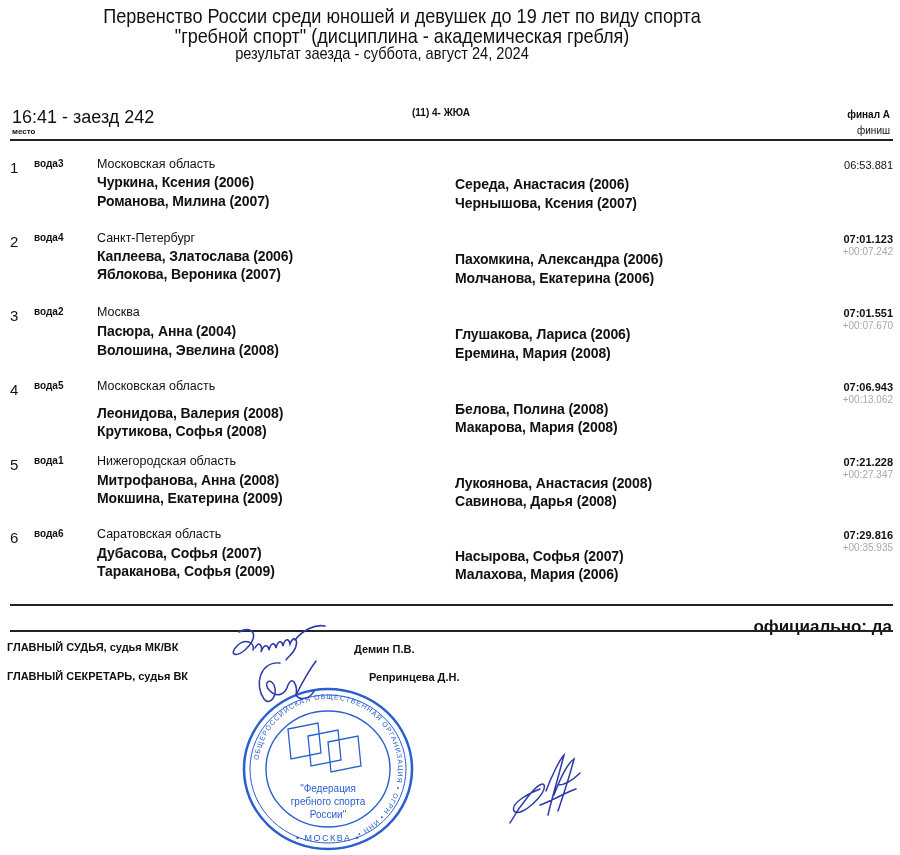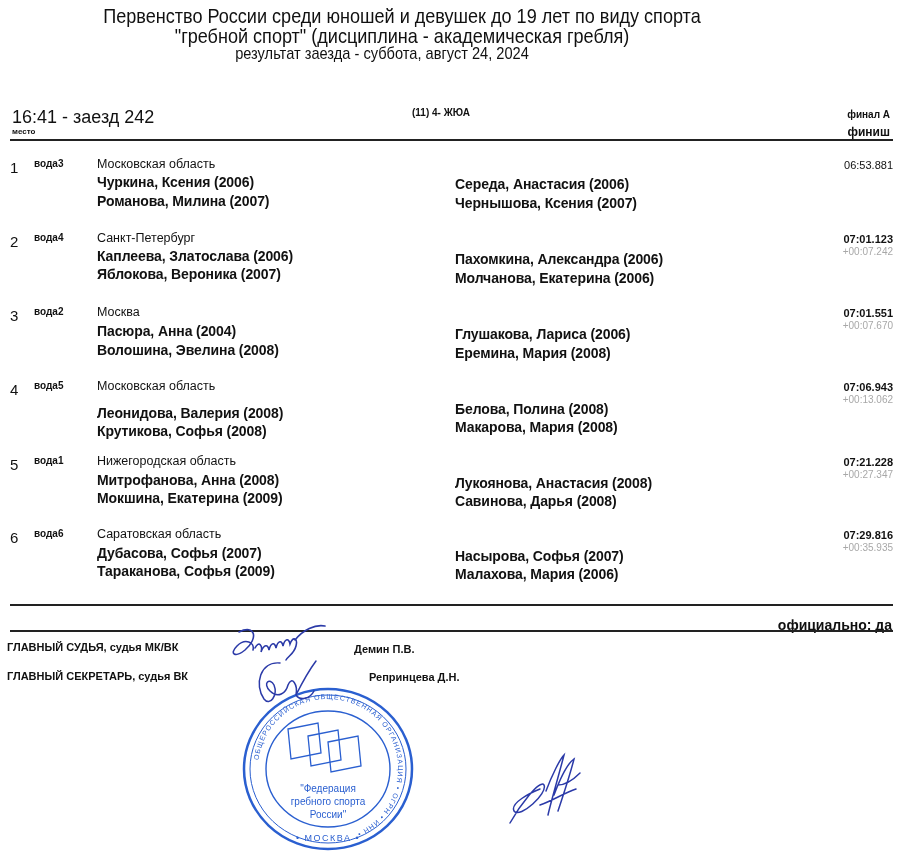--- a/index.html
+++ b/index.html
@@ -15,33 +15,33 @@
     .title-line.l2 { margin-left: 0px; }
     .subtitle-line {
       font-size: 17px; line-height: 16px; transform: scaleX(0.86); white-space: nowrap;
       margin-left: -40px;
     }
     .heat-header { position: absolute; left: 10px; top: 107px; width: 880px; height: 32px; }
     .heat-time { position: absolute; left: 2px; top: 0; font-size: 18px; }
     .place-label { position: absolute; left: 2px; top: 20px; font-size: 8px; font-weight: bold; }
     .event-code { position: absolute; left: 402px; top: 0; font-size: 10px; font-weight: bold; }
     .final-label { position: absolute; right: 0; top: 2px; font-size: 10px; font-weight: bold; }
-    .finish-label { position: absolute; right: 0; top: 18px; font-size: 12px; font-weight: bold; }
+    .finish-label { position: absolute; right: 0; top: 18px; font-size: 10px; font-weight: normal; }
     .rule { position: absolute; left: 10px; width: 883px; height: 2px; background: #222; }
     .rule.thin { height: 1.5px; }
     .row { position: absolute; left: 10px; width: 883px; height: 60px; }
     .place { position: absolute; left: 0; top: 2px; font-size: 15px; }
     .lane { position: absolute; left: 24px; top: 1px; font-size: 10px; font-weight: bold; }
     .crew { position: absolute; left: 87px; top: 0; font-size: 12.5px; }
     .rower { position: absolute; font-size: 14px; font-weight: bold; letter-spacing: -0.1px; }
     .rower.c1 { left: 87px; }
     .rower.c2 { left: 445px; }
     .time { position: absolute; right: 0; top: 2px; font-size: 11px; font-weight: bold; }
     .delta { position: absolute; right: 0; top: 15px; font-size: 10px; color: #a8a8a8; }
-    .official { position: absolute; right: 8px; top: 617px; font-size: 14px; font-weight: bold; }
+    .official { position: absolute; right: 8px; top: 617px; font-size: 17px; font-weight: bold; }
     .sig-label { position: absolute; left: 7px; font-size: 11px; font-weight: bold; }
     .sig-name { position: absolute; font-size: 11px; font-weight: bold; text-align: center; }
     svg.ink { position: absolute; overflow: visible; }
   </style>
 </head>
 <body>
 
 <div class="title-block">
   <div class="title-line">Первенство России среди юношей и девушек до 19 лет по виду спорта</div>
   <div class="title-line l2">"гребной спорт" (дисциплина - академическая гребля)</div>

